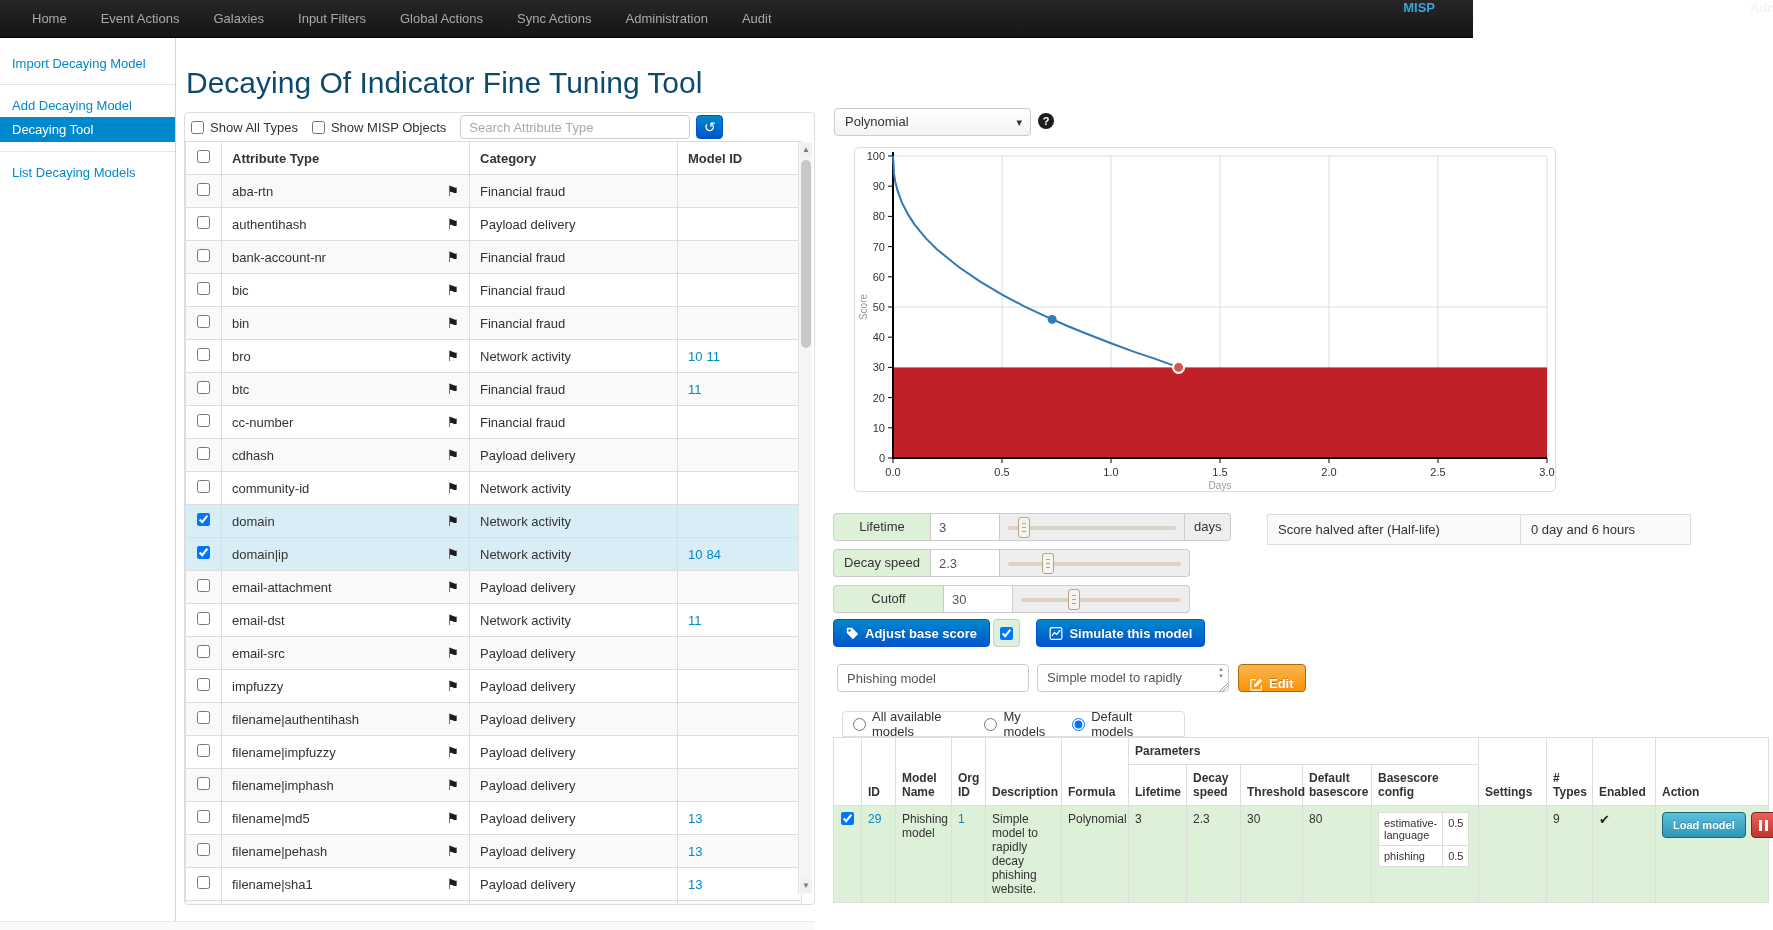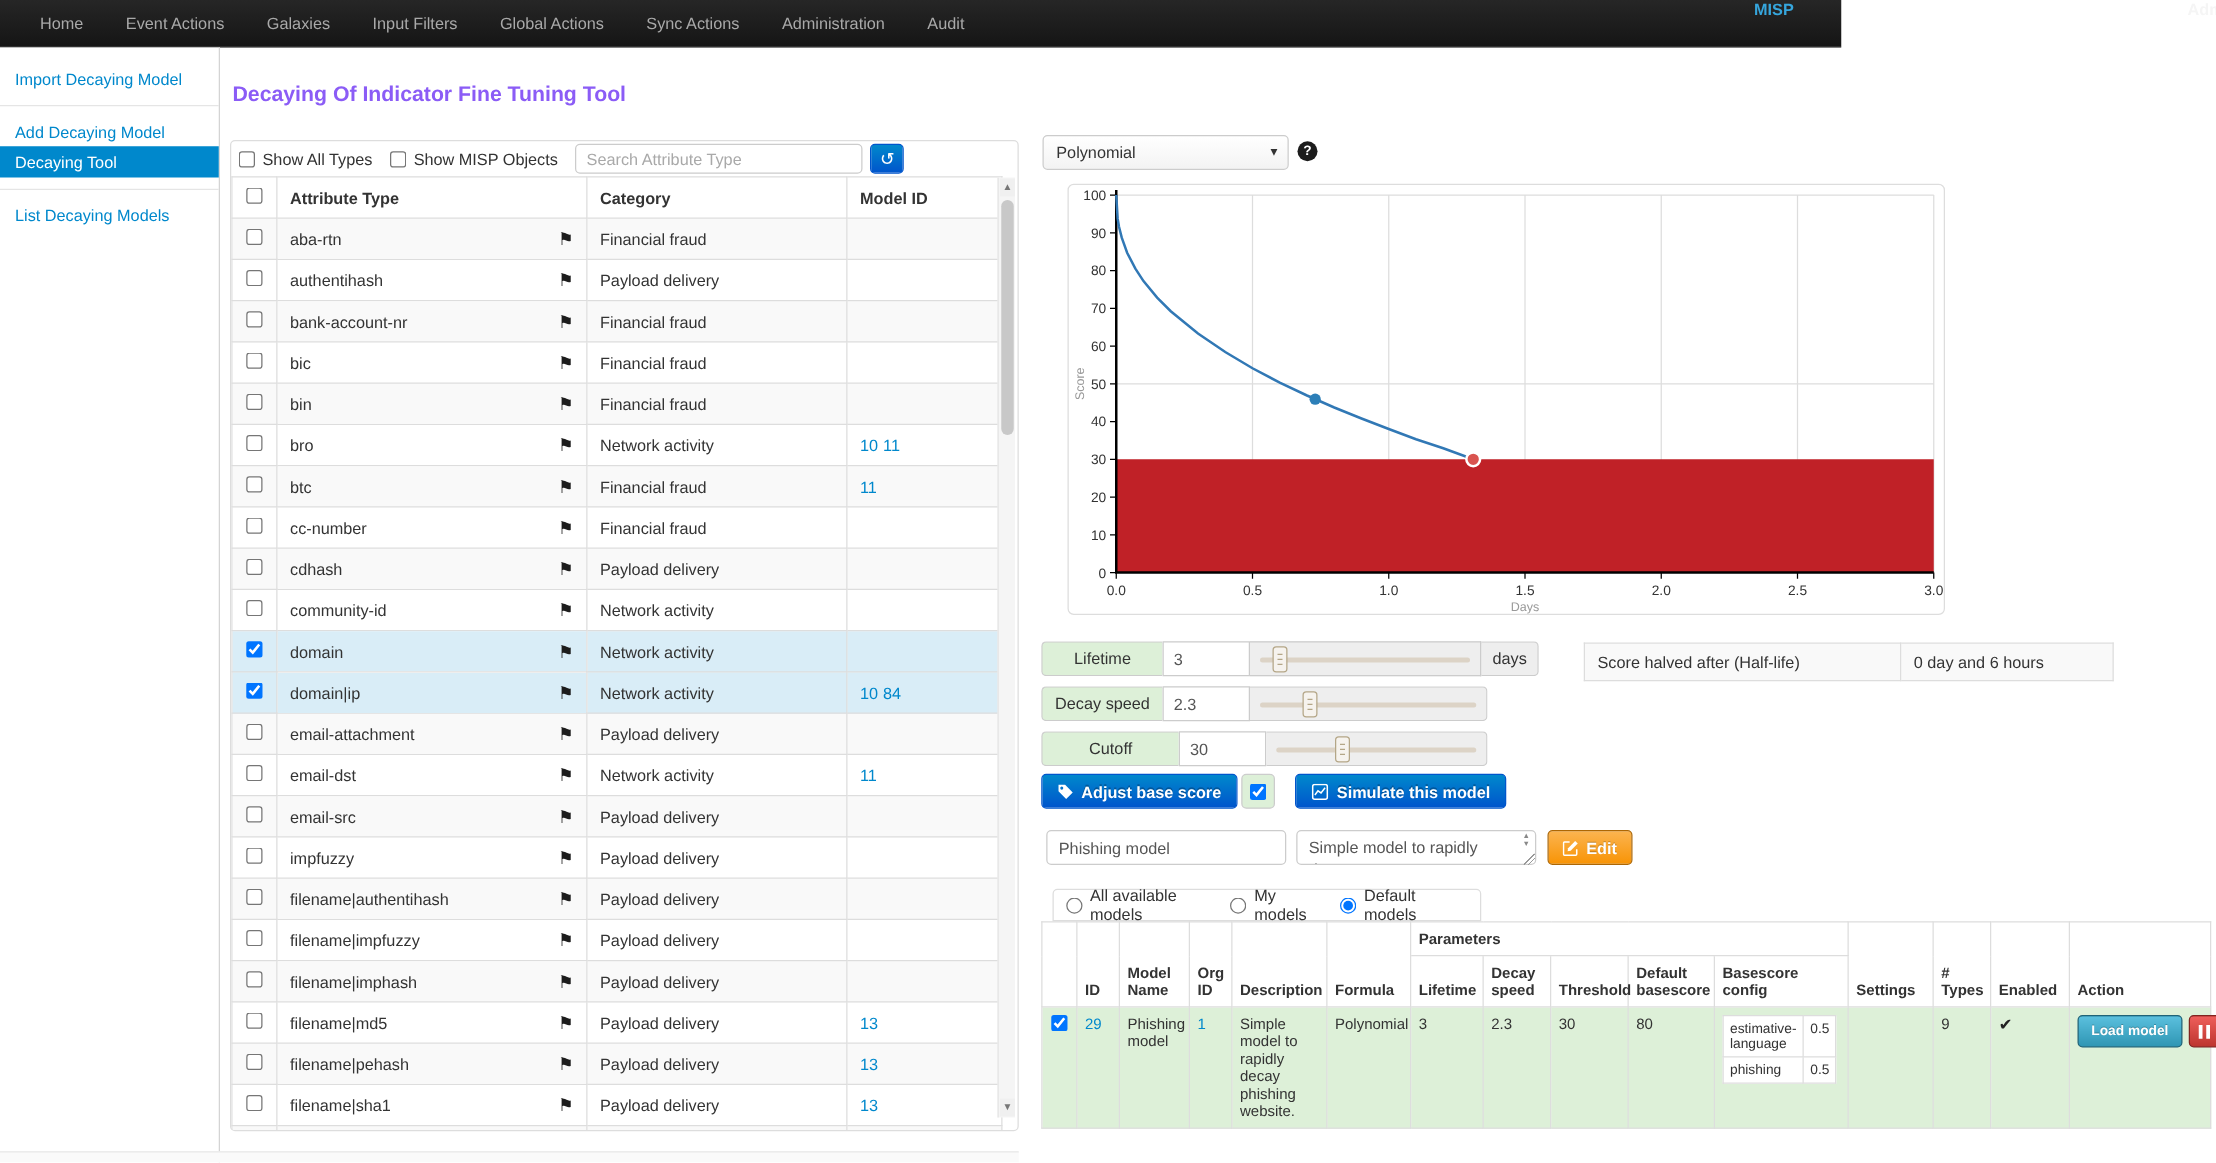--- a/index.html
+++ b/index.html
@@ -16,21 +16,21 @@
   .navbar .user  { position:absolute; left:1750px; color:#f5f5f5; font-weight:bold; font-size:13px; white-space:nowrap; }
 
   
   .sidebar { position:absolute; left:0; top:38px; width:176px; height:892px;
              background:#fff; border-right:1px solid #d4d4d4; padding-top:14px; font-size:13px; }
   .side-link { display:block; color:#0088cc; text-decoration:none; padding:4px 12px; cursor:pointer; }
   .side-link.active { background:#0088cc; color:#fff; padding:5px 12px; }
   .side-div { border-top:1px solid #e5e5e5; margin:9px 0; }
 
   
-  .page-title { position:absolute; left:186px; top:66px; font-size:17px; font-weight:bold; color:#8b5cf6; }
+  .page-title { position:absolute; left:186px; top:66px; font-size:30px; font-weight:normal; color:#0c4a6e; }
 
   
   .attr-panel { position:absolute; left:184px; top:112px; width:631px; height:793px;
                 border:1px solid #ddd; border-radius:4px; background:#fff; overflow:hidden; }
   .filter-bar { height:28px; display:flex; align-items:center; padding:2px 6px; font-size:13px; gap:6px; }
   .filter-bar label { margin-right:8px; cursor:pointer; }
   .search-input { width:230px; height:24px; border:1px solid #ccc; border-radius:4px;
                   padding:0 8px; font-size:13px; color:#555; font-family:inherit; }
   .search-input::placeholder { color:#a9a9a9; }
   .refresh-btn { width:27px; height:24px; border:1px solid #0055cc; border-radius:4px;
@@ -89,21 +89,21 @@
 
   
   .btn-blue { background:linear-gradient(#0088cc,#0055cc); border:1px solid #0055cc; border-radius:4px;
               color:#fff; font-weight:bold; font-size:13px; height:28px; padding:0 12px; cursor:pointer;
               display:inline-flex; align-items:center; gap:6px; text-shadow:0 -1px 0 rgba(0,0,0,.25);
               font-family:inherit; }
   .cb-addon { display:inline-flex; width:27px; height:28px; background:#ddf0d8; border:1px solid #ccc;
               border-radius:4px; align-items:center; justify-content:center; margin-left:3px; }
   .btn-orange { background:linear-gradient(#fbb450,#f89406); border:1px solid #ad6704; border-radius:4px;
                 color:#fff; font-weight:bold; font-size:13px; height:28px; padding:0 11px; cursor:pointer;
-                display:inline-flex; align-items:center; gap:6px; text-shadow:0 -1px 0 rgba(0,0,0,.25);
+                display:inline-flex; align-items:flex-end; gap:6px; text-shadow:0 -1px 0 rgba(0,0,0,.25);
                 font-family:inherit; }
 
   .model-name-input { position:absolute; left:837px; top:664px; width:192px; height:28px; border:1px solid #ccc;
                       border-radius:4px; padding:0 9px; font-size:13px; color:#555; font-family:inherit; }
   .model-desc { position:absolute; left:1037px; top:664px; width:192px; height:28px; border:1px solid #ccc;
                 border-radius:4px; padding:4px 18px 4px 9px; font-size:13px; color:#555; resize:none;
                 overflow:hidden; font-family:inherit; line-height:18px; }
   .desc-arrows { position:absolute; left:1215px; top:666px; width:12px; font-size:6px; color:#888;
                  text-align:center; line-height:7px; }
   .desc-grip { position:absolute; left:1219px; top:683px; width:9px; height:9px;

